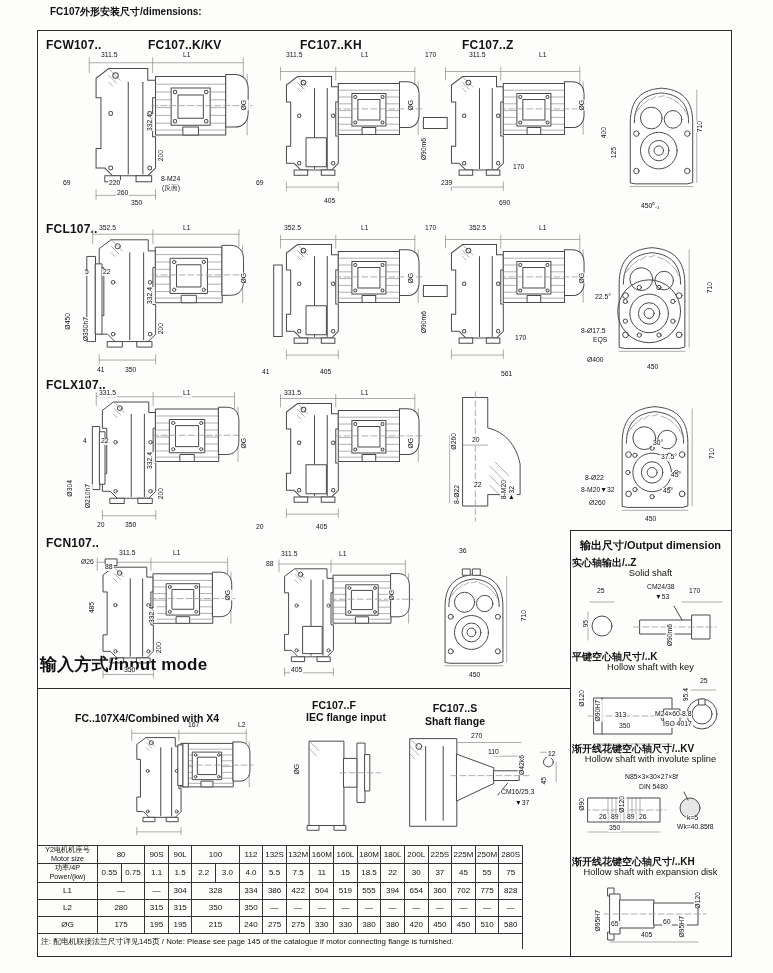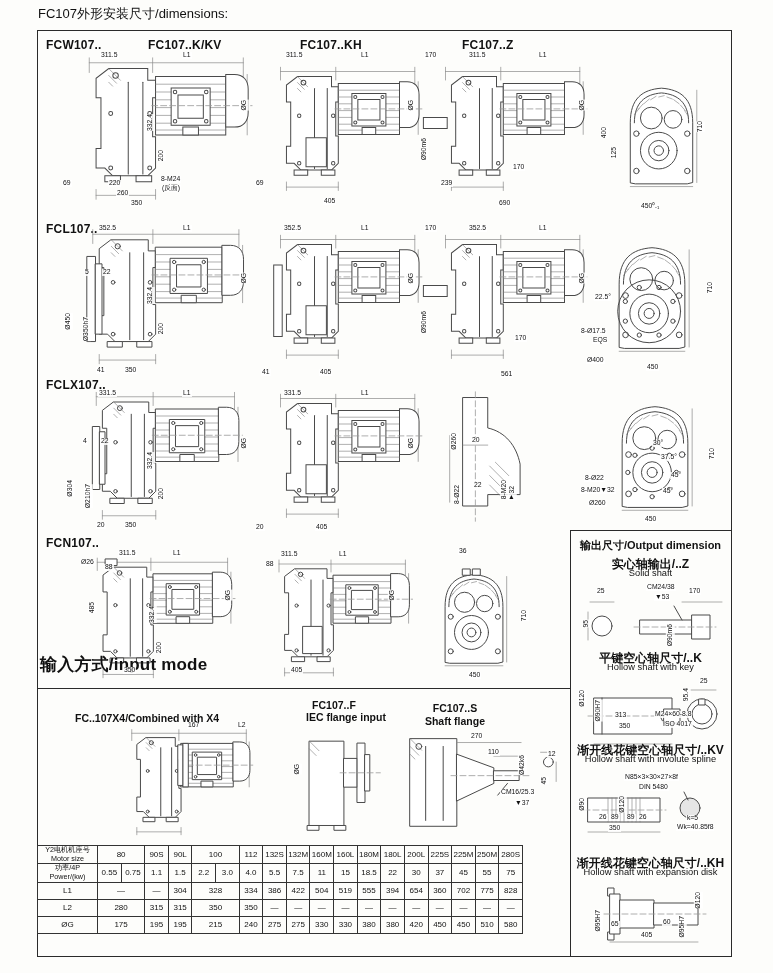--- a/index.html
+++ b/index.html
@@ -1,34 +1,34 @@
 <!DOCTYPE html>
 <html><head>
 <meta charset="utf-8">
 <style>
   html,body{margin:0;padding:0;background:#fff}
   #page{position:relative;width:773px;height:973px;background:#fdfdfb;font-family:"Liberation Sans",sans-serif;color:#111;overflow:hidden}
   .abs{position:absolute}
   #outer-box{position:absolute;left:37px;top:30px;width:693px;height:925px;border:1.4px solid #2a2a2a}
   #input-divider{position:absolute;left:37px;top:688px;width:534px;border-top:1.2px solid #2a2a2a}
   #output-panel{position:absolute;left:570px;top:530px;width:161px;height:425px;border-left:1.2px solid #2a2a2a;border-top:1.2px solid #2a2a2a}
-  #page-title{position:absolute;left:38px;top:5px;font-size:13px;font-weight:normal}
+  #page-title{position:absolute;left:50px;top:5px;font-size:10px;font-weight:bold}
   .hdr{position:absolute;font-size:12px;font-weight:bold;letter-spacing:.2px}
   .subhdr{position:absolute;font-size:10.5px;font-weight:bold;text-align:center}
   .lbl{position:absolute;font-size:6.8px;line-height:1;white-space:nowrap;background:rgba(255,255,255,.85);padding:0 1px;z-index:3}
   .v{writing-mode:vertical-rl;transform:rotate(180deg)}
   .cell{position:absolute}
   .cell>svg{position:absolute}
   svg *{stroke:#4a4a4a;stroke-width:1;fill:none;vector-effect:non-scaling-stroke;stroke-linecap:round}
   svg .wf{fill:#fff}
   svg .gf{fill:#e6e6e6}
   svg .cl{stroke:#999;stroke-dasharray:6 3;stroke-width:.8}
   svg .dim line, svg line.dim{stroke:#8a8a8a;stroke-width:.7}
   svg .hat{stroke:#7a7a7a;stroke-width:.6}
-  .sec-cn{position:absolute;left:572px;width:157px;text-align:center;font-size:12px;font-weight:bold}
+  .sec-cn{position:absolute;left:572px;width:157px;text-align:left;font-size:10px;font-weight:bold}
   .sec-en{position:absolute;left:572px;width:157px;text-align:center;font-size:9.3px}
   table.spec{position:absolute;left:37px;top:845px;width:486px;border-collapse:collapse;table-layout:fixed;font-size:8px}
   .spec td{border:1px solid #333;text-align:center;padding:0;height:16px;overflow:hidden;white-space:nowrap}
   .spec td.h2{font-size:7.2px;line-height:1.2}
   .spec td.note{text-align:left;font-size:7.8px;padding:1px 3px;height:13px;border-bottom:none}
 </style>
 </head>
 <body>
 
 <svg width="0" height="0" style="position:absolute">
@@ -594,15 +594,18 @@
       <td>330</td>
       <td>330</td>
       <td>380</td>
       <td>380</td>
       <td>420</td>
       <td>450</td>
       <td>450</td>
       <td>510</td>
       <td>580</td>
     </tr>
+    <tr>
+      <td colspan="19" class="note">注: 配电机联接法兰尺寸详见145页 / Note: Please see page 145 of the catalogue  if motor connecting flange is furnished.</td>
+    </tr>
   </tbody>
     </table>
 </div>
 
 </body></html>

